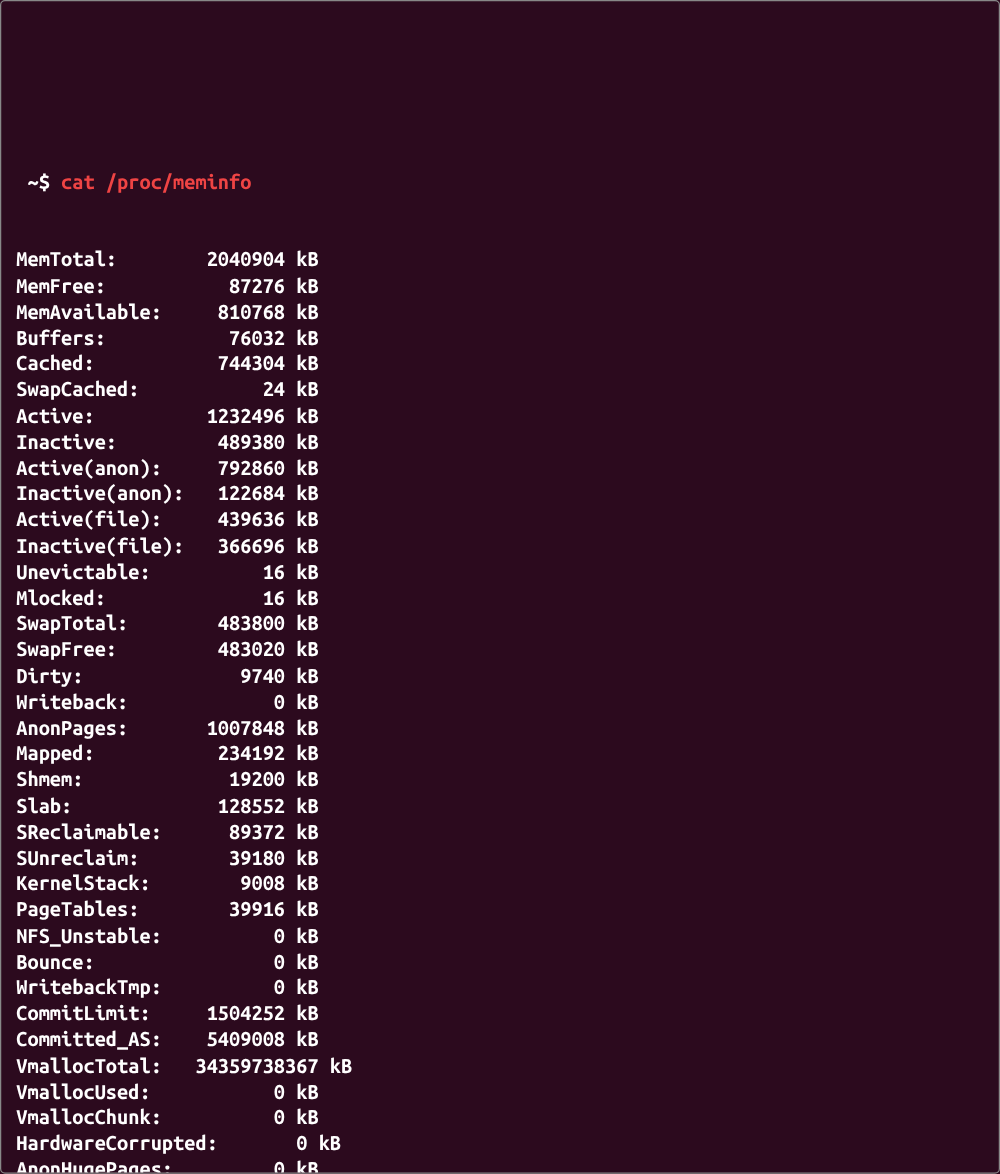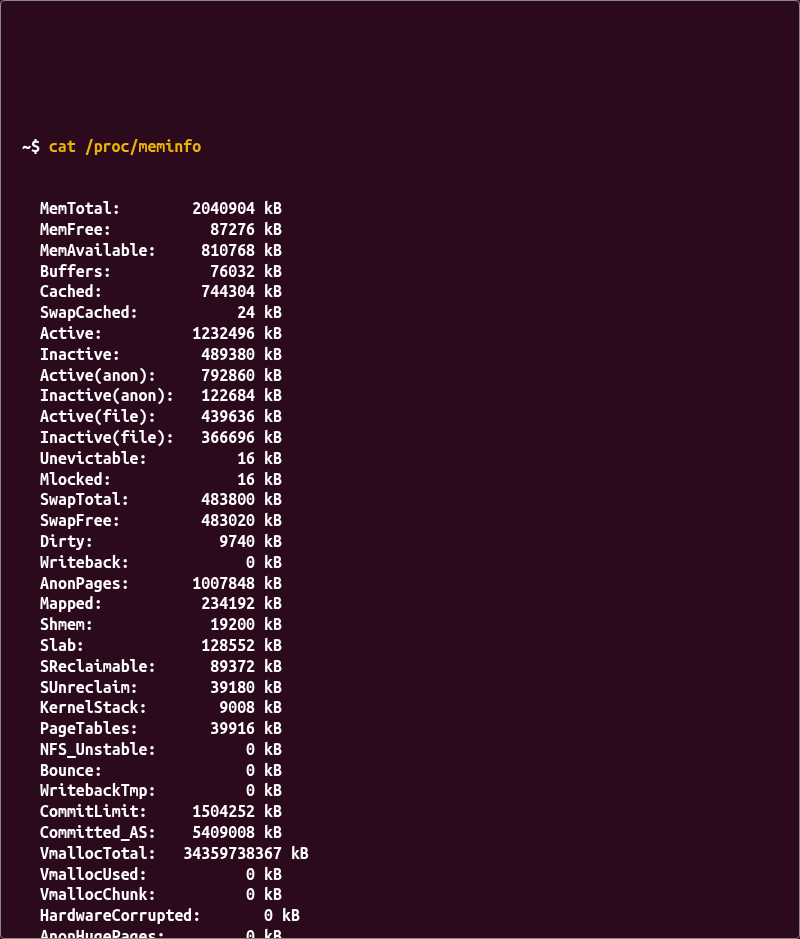--- a/index.html
+++ b/index.html
@@ -23,25 +23,24 @@
     .terminal {
       font-weight: bold;
     }
     .prompt-line {
       display: flex;
     }
     .prompt {
       color: #ffffff;
     }
     .command {
-      color: #eab308;
+      color: #ef4444;
     }
     .output-line {
       display: flex;
-      margin-left: 27px;
     }
   </style>
 </head>
 <body>
 
 
 
 <div class="terminal">
   <div class="prompt-line">
     <span class="prompt"> ~$ </span><span class="command">cat /proc/meminfo</span>

